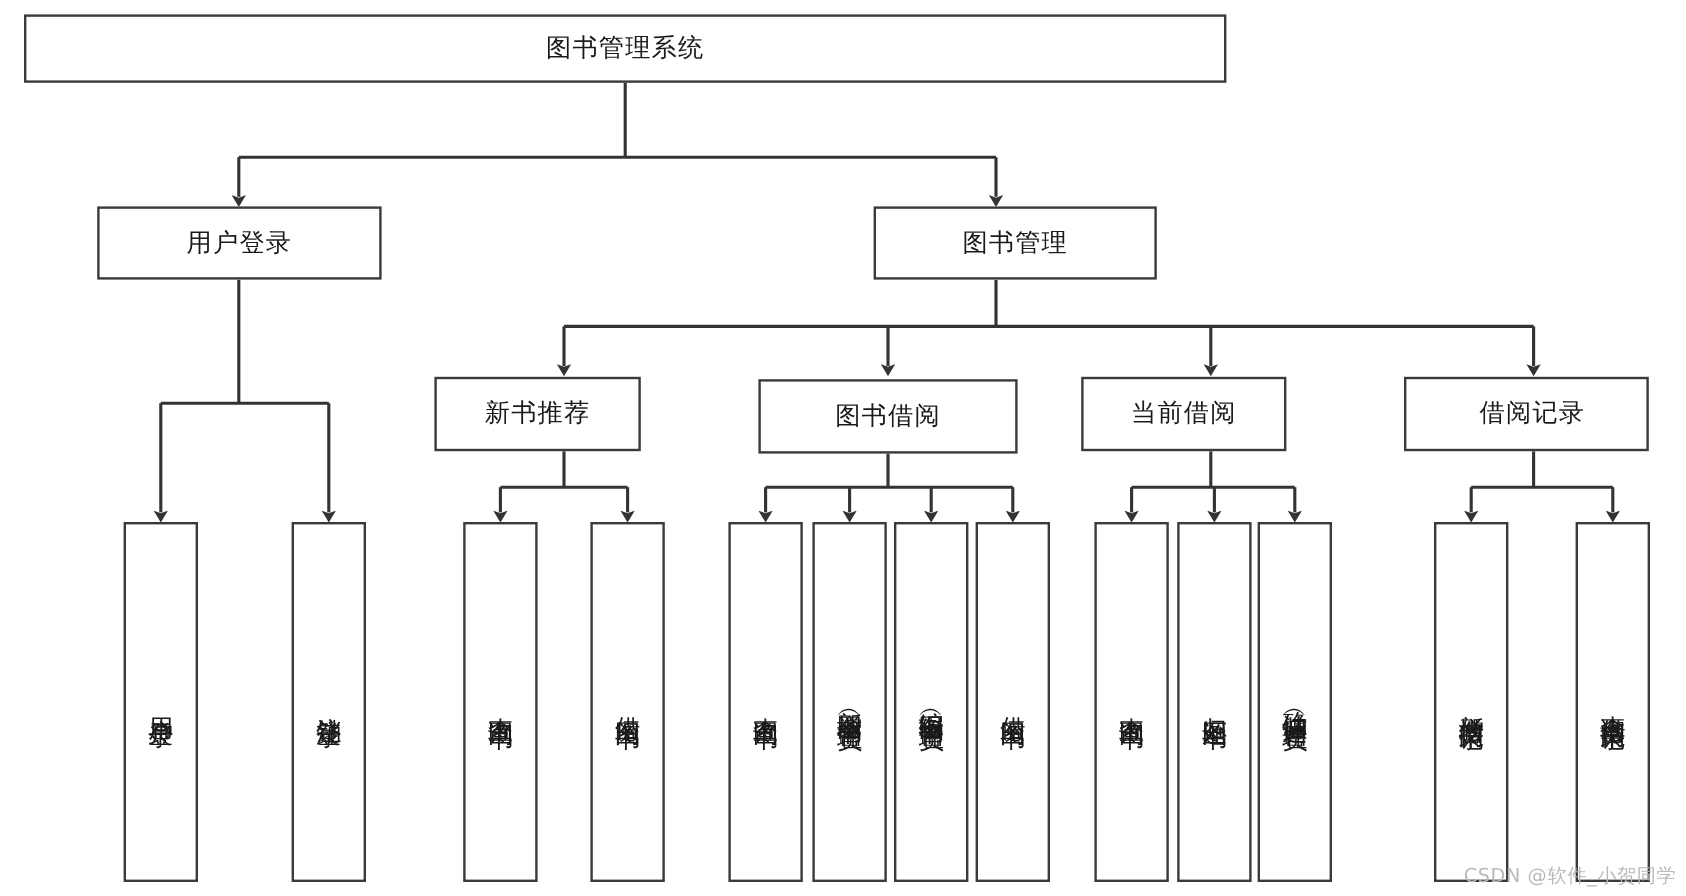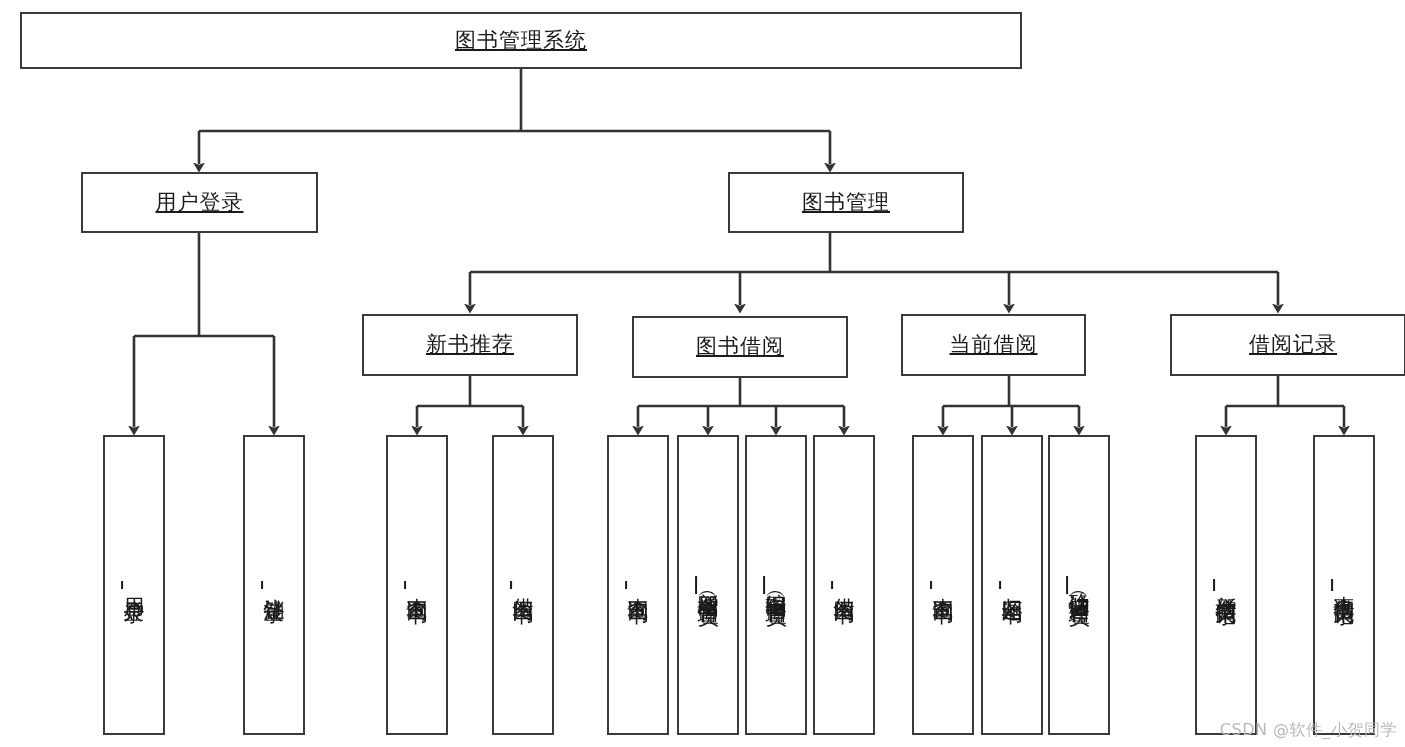--- a/index.html
+++ b/index.html
@@ -27,21 +27,20 @@
   }
   .node {
     position: absolute;
     box-sizing: border-box;
     background: #ffffff;
     border: 2.5px solid #3a3a3a;
     display: flex;
     align-items: center;
     justify-content: center;
     color: #1a1a1a;
-    text-decoration: underline;
   }
   .node-h {
     font-size: 21px;
     letter-spacing: 1px;
     line-height: 1.1;
     white-space: nowrap;
   }
   .node-v {
     font-size: 21px;
     letter-spacing: 2px;
@@ -129,30 +128,30 @@
     <span>图书管理系统</span>
   </div>
 
   <div class="node node-h" style="left:81px; top:172px; width:237px; height:61px;">
     <span>用户登录</span>
   </div>
   <div class="node node-h" style="left:728px; top:172px; width:236px; height:61px;">
     <span>图书管理</span>
   </div>
 
-  <div class="node node-h" style="left:362px; top:314px; width:216px; height:62px;">
+  <div class="node node-h" style="left:362px; top:314px; width:172px; height:62px;">
     <span>新书推荐</span>
   </div>
   <div class="node node-h" style="left:632px; top:316px; width:216px; height:62px;text-align:center;">
     <span>图书借阅</span>
   </div>
-  <div class="node node-h" style="left:901px; top:314px; width:185px; height:62px;">
+  <div class="node node-h" style="left:901px; top:314px; width:171px; height:62px;">
     <span>当前借阅</span>
   </div>
-  <div class="node node-h" style="left:1170px; top:314px; width:236px; height:62px;padding-left:10px;">
+  <div class="node node-h" style="left:1170px; top:314px; width:204px; height:62px;padding-left:10px;">
     <span>借阅记录</span>
   </div>
 
   <div class="node node-v" style="left:103px; top:435px; width:62px; height:300px;">
     <span>用户登录</span>
   </div>
   <div class="node node-v" style="left:243px; top:435px; width:62px; height:300px;">
     <span>注销登录</span>
   </div>
 

